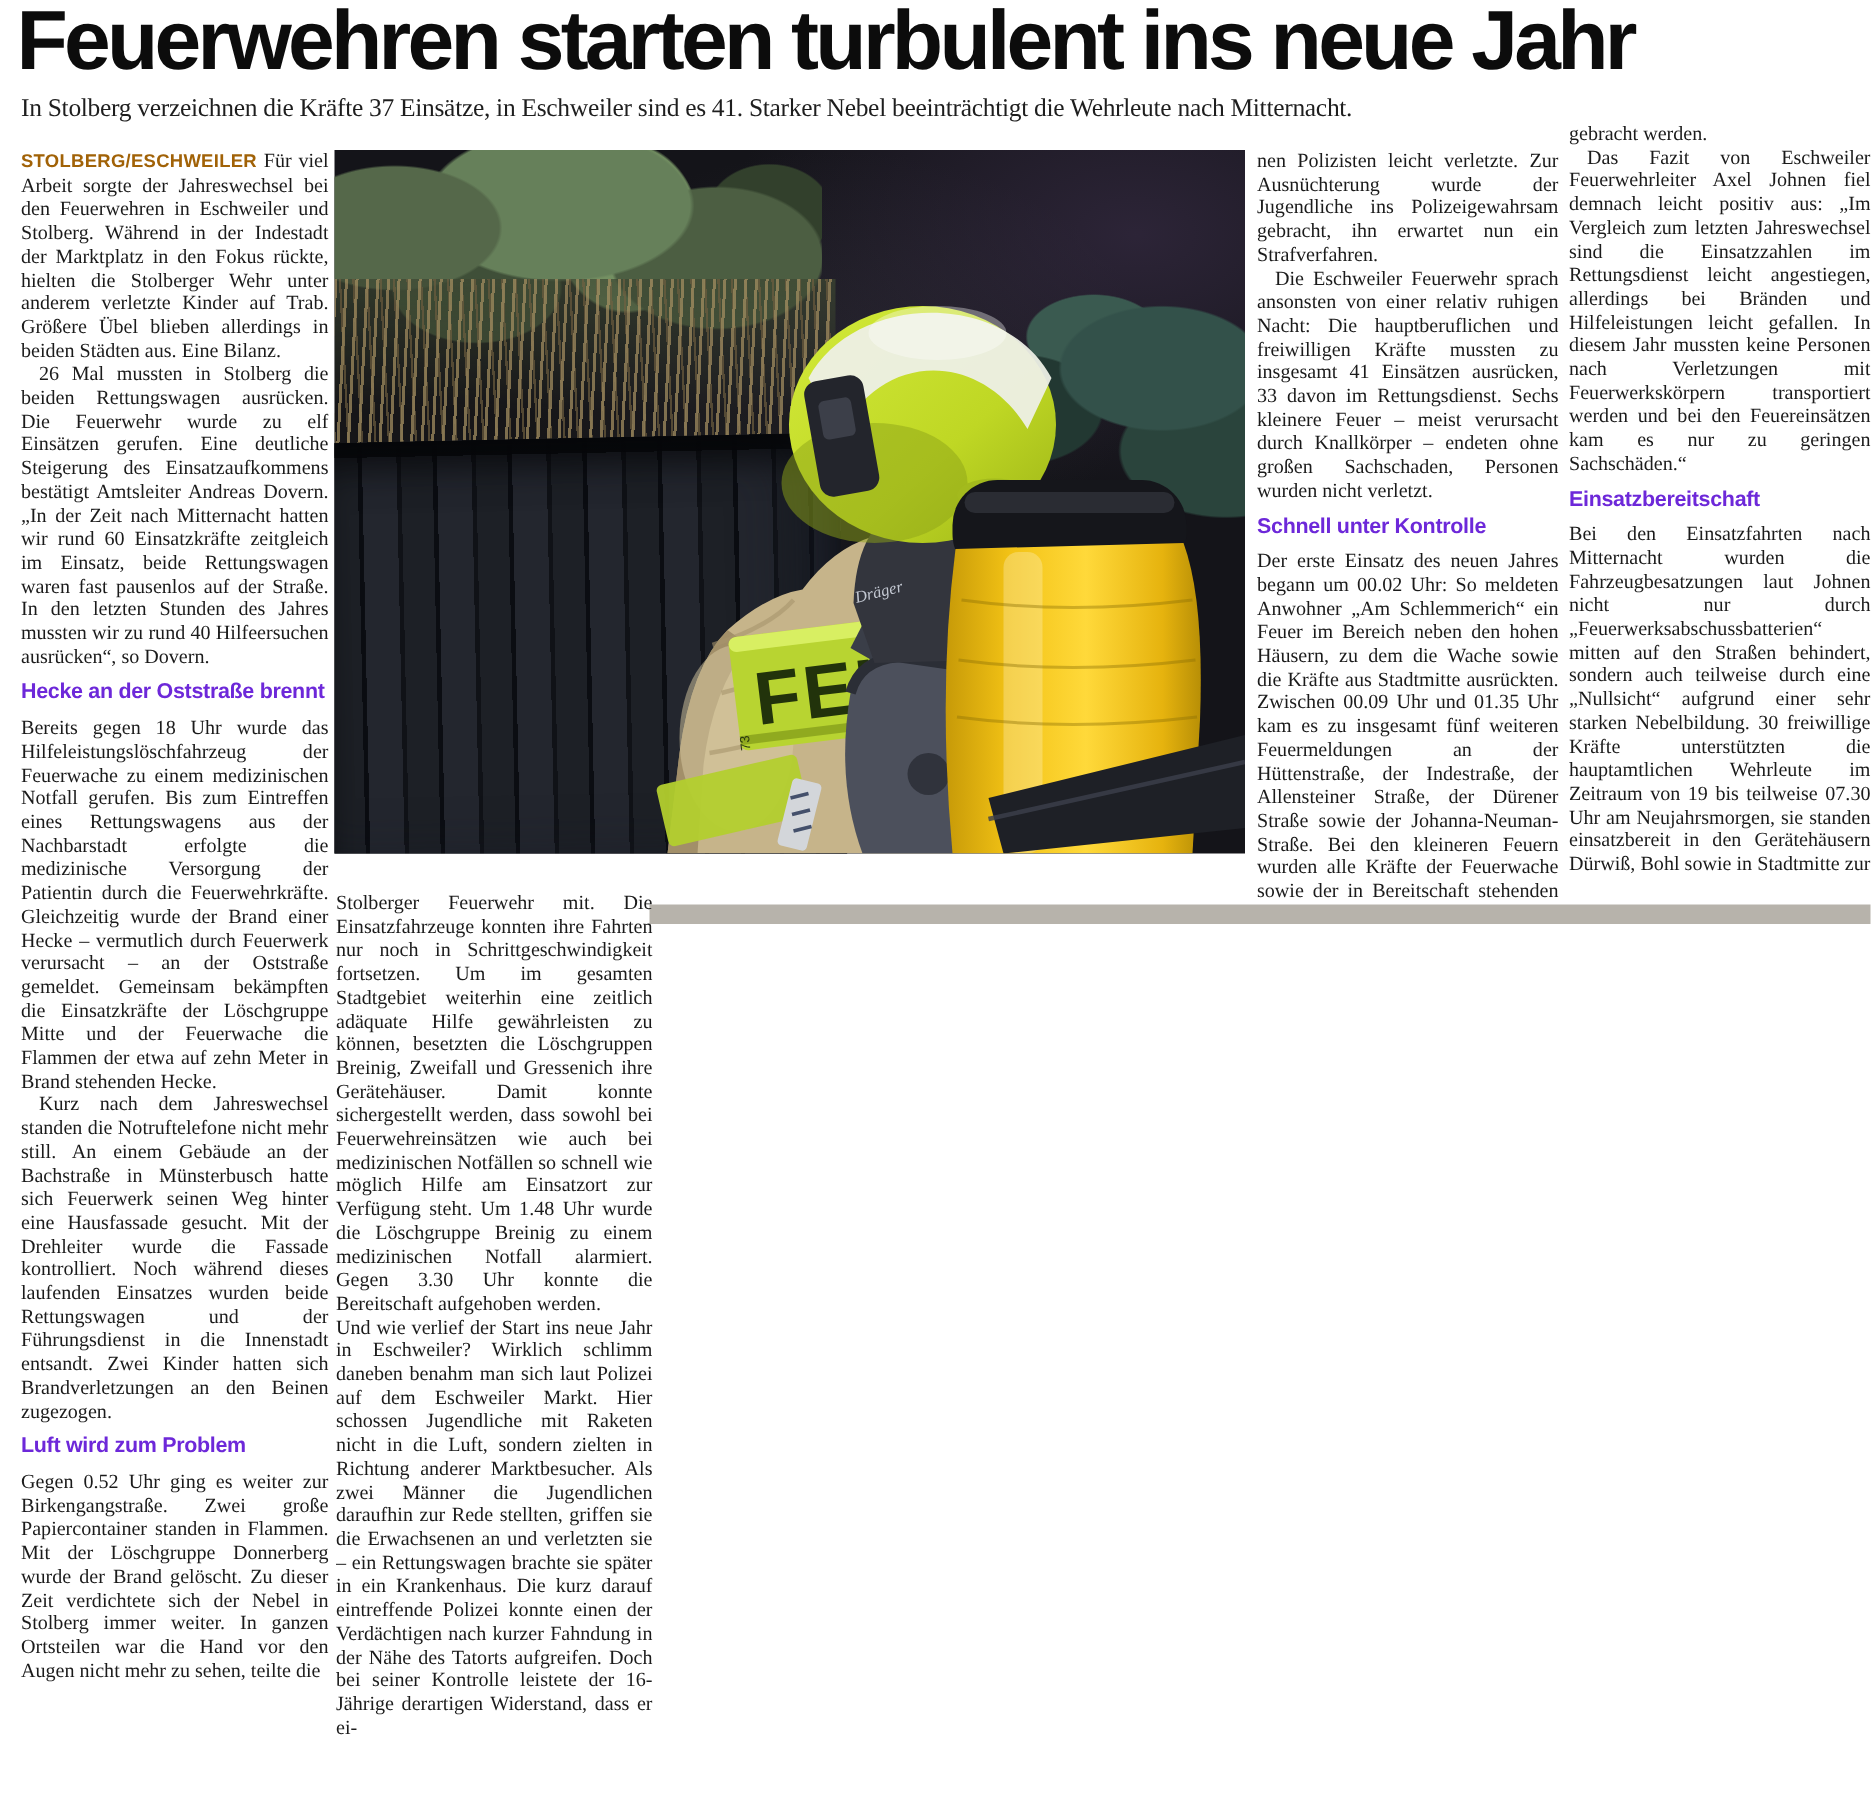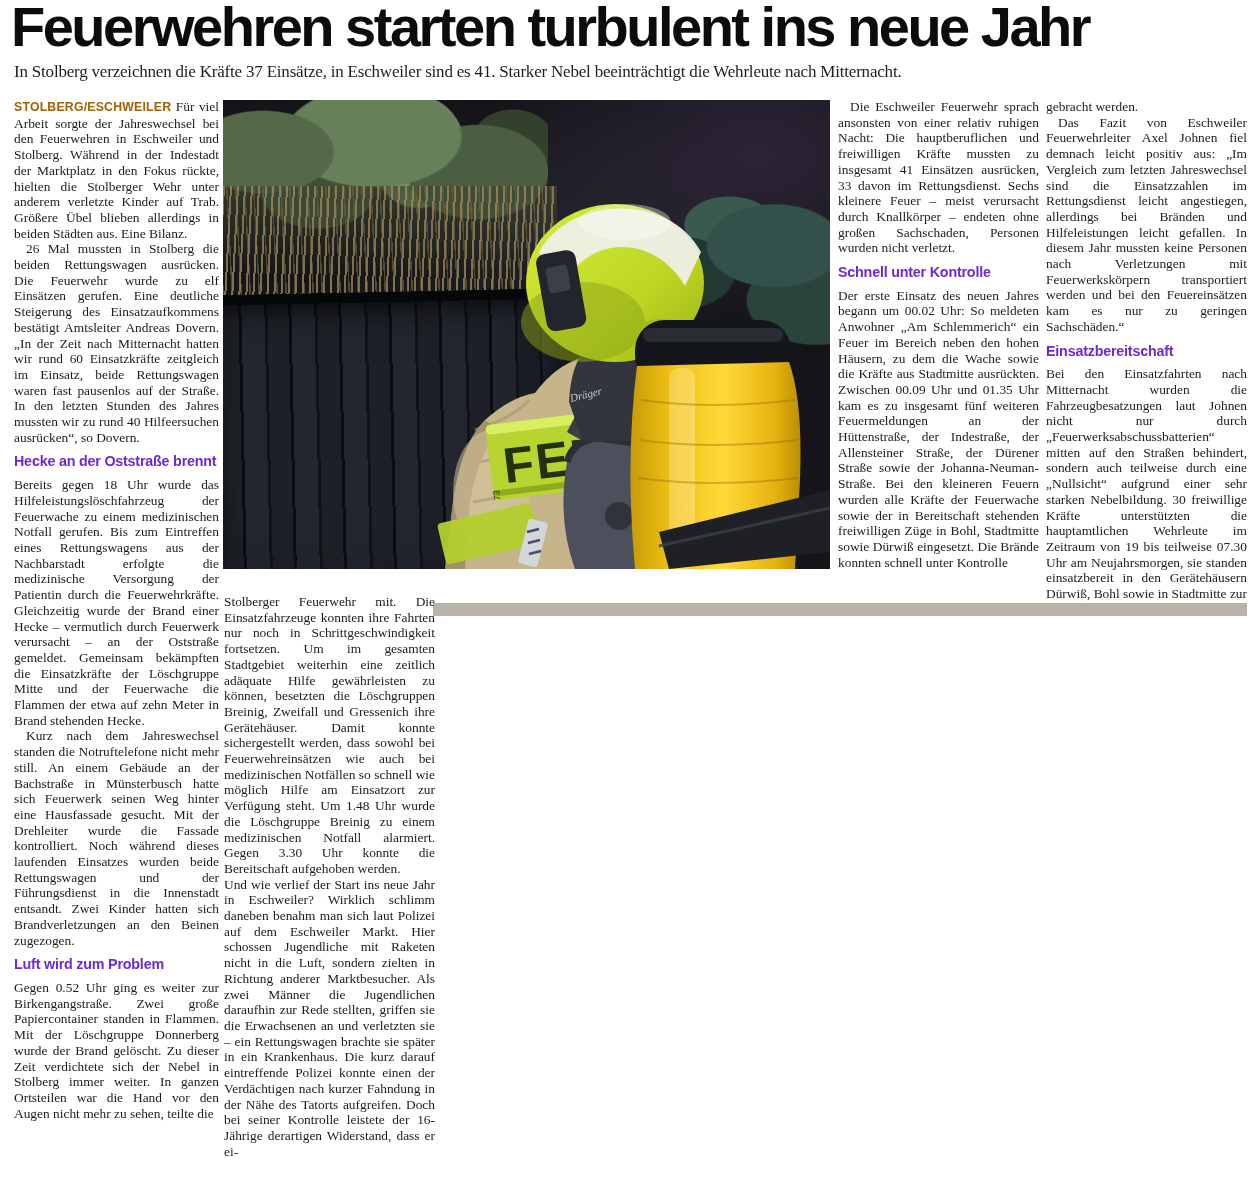--- a/index.html
+++ b/index.html
@@ -15,21 +15,21 @@
         color:#1b1b1b;overflow:hidden;hyphens:auto;-webkit-hyphens:auto;}
   .body-col p{margin:0;}
   .body-col p.ind{text-indent:12px;}
   .colhead{font-family:"Liberation Sans",sans-serif;font-weight:700;font-size:14.3px;
         letter-spacing:-0.2px;line-height:1.1;margin:9px 0 7px 0;text-align:left;color:#6d28d9;}
   .intro-label{font-family:"Liberation Sans",sans-serif;font-weight:700;font-size:12.3px;
         letter-spacing:0.2px;color:#a16207;}
   #colA{left:14px;top:99px;width:205px;height:1100px;}
   #colB{left:224px;top:594px;width:211px;height:585px;}
   #colC{left:838px;top:99px;width:201px;height:504px;}
-  #colD{left:1046px;top:99px;width:201px;height:504px;}
+  #colD{left:1046px;top:81px;width:201px;height:504px;}
 
   
   .photo{position:absolute;left:223px;top:100px;width:607px;height:469px;background:#141419;overflow:hidden;}
   .photo .glow{position:absolute;inset:0;
         background:radial-gradient(ellipse 420px 260px at 88% 12%, rgba(74,56,92,0.45), transparent 65%),
                    radial-gradient(ellipse 300px 200px at 55% 30%, rgba(60,58,70,0.35), transparent 70%);}
   .bush-left{position:absolute;left:-15px;top:-18px;width:340px;height:150px;
         background:
          radial-gradient(ellipse 120px 70px at 55px 70px,  #55684a 58%, transparent 60%),
          radial-gradient(ellipse 150px 85px at 165px 55px, #66805a 58%, transparent 60%),
@@ -156,20 +156,21 @@
 
 
   <div class="ad-divider"></div>
 
   <div class="body-col" id="colB">
     <p>Stolberger Feuerwehr mit. Die Einsatzfahrzeuge konnten ihre Fahrten nur noch in Schrittgeschwindigkeit fortsetzen. Um im gesamten Stadtgebiet weiterhin eine zeitlich adäquate Hilfe gewährleisten zu können, besetzten die Löschgruppen Breinig, Zweifall und Gressenich ihre Gerätehäuser. Damit konnte sichergestellt werden, dass sowohl bei Feuerwehreinsätzen wie auch bei medizinischen Notfällen so schnell wie möglich Hilfe am Einsatzort zur Verfügung steht. Um 1.48 Uhr wurde die Löschgruppe Breinig zu einem medizinischen Notfall alarmiert. Gegen 3.30 Uhr konnte die Bereitschaft aufgehoben werden.</p>
     <p>Und wie verlief der Start ins neue Jahr in Eschweiler? Wirklich schlimm daneben benahm man sich laut Polizei auf dem Eschweiler Markt. Hier schossen Jugendliche mit Raketen nicht in die Luft, sondern zielten in Richtung anderer Marktbesucher. Als zwei Männer die Jugendlichen daraufhin zur Rede stellten, griffen sie die Erwachsenen an und verletzten sie – ein Rettungswagen brachte sie später in ein Krankenhaus. Die kurz darauf eintreffende Polizei konnte einen der Verdächtigen nach kurzer Fahndung in der Nähe des Tatorts aufgreifen. Doch bei seiner Kontrolle leistete der 16-Jährige derartigen Widerstand, dass er ei-</p>
   </div>
 
   <div class="body-col" id="colC">
+    <p>nen Polizisten leicht verletzte. Zur Ausnüchterung wurde der Jugendliche ins Polizeigewahrsam gebracht, ihn erwartet nun ein Strafverfahren.</p>
     <p class="ind">Die Eschweiler Feuerwehr sprach ansonsten von einer relativ ruhigen Nacht: Die hauptberuflichen und freiwilligen Kräfte mussten zu insgesamt 41 Einsätzen ausrücken, 33 davon im Rettungsdienst. Sechs kleinere Feuer – meist verursacht durch Knallkörper – endeten ohne großen Sachschaden, Personen wurden nicht verletzt.</p>
     <h3 class="colhead">Schnell unter Kontrolle</h3>
     <p>Der erste Einsatz des neuen Jahres begann um 00.02 Uhr: So meldeten Anwohner „Am Schlemmerich“ ein Feuer im Bereich neben den hohen Häusern, zu dem die Wache sowie die Kräfte aus Stadtmitte ausrückten. Zwischen 00.09 Uhr und 01.35 Uhr kam es zu insgesamt fünf weiteren Feuermeldungen an der Hüttenstraße, der Indestraße, der Allensteiner Straße, der Dürener Straße sowie der Johanna-Neuman-Straße. Bei den kleineren Feuern wurden alle Kräfte der Feuerwache sowie der in Bereitschaft stehenden freiwilligen Züge in Bohl, Stadtmitte sowie Dürwiß eingesetzt. Die Brände konnten schnell unter Kontrolle</p>
   </div>
 
   <div class="body-col" id="colD">
     <p>gebracht werden.</p>
     <p class="ind">Das Fazit von Eschweiler Feuerwehrleiter Axel Johnen fiel demnach leicht positiv aus: „Im Vergleich zum letzten Jahreswechsel sind die Einsatzzahlen im Rettungsdienst leicht angestiegen, allerdings bei Bränden und Hilfeleistungen leicht gefallen. In diesem Jahr mussten keine Personen nach Verletzungen mit Feuerwerkskörpern transportiert werden und bei den Feuereinsätzen kam es nur zu geringen Sachschäden.“</p>
     <h3 class="colhead">Einsatzbereitschaft</h3>
     <p><span>Bei den Einsatzfahrten nach Mitternacht wurden die Fahrzeugbesatzungen laut Johnen nicht nur durch „Feuerwerksabschussbatterien“ mitten auf den Straßen behindert, sondern auch teilweise durch eine „Nullsicht“ aufgrund einer sehr starken Nebelbildung. 30 freiwillige Kräfte unterstützten die hauptamtlichen Wehrleute im Zeitraum von 19 bis teilweise 07.30 Uhr am Neujahrsmorgen, sie standen einsatzbereit in den Gerätehäusern Dürwiß, Bohl sowie in Stadtmitte zur Verfügung. „Dies erhöht die Schlagkraft der Eschweiler Wehr in der meist einsatzreichsten Nacht des Jahres erheblich“, sagte Einsatzleiter Johnen.</span></p>

